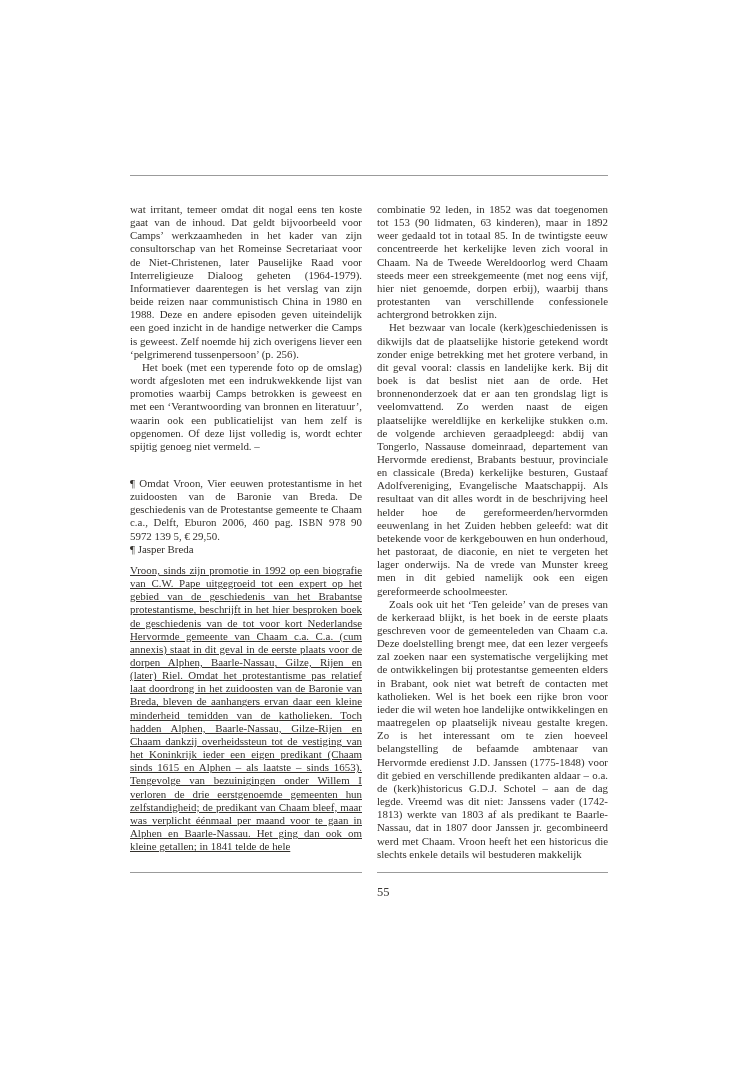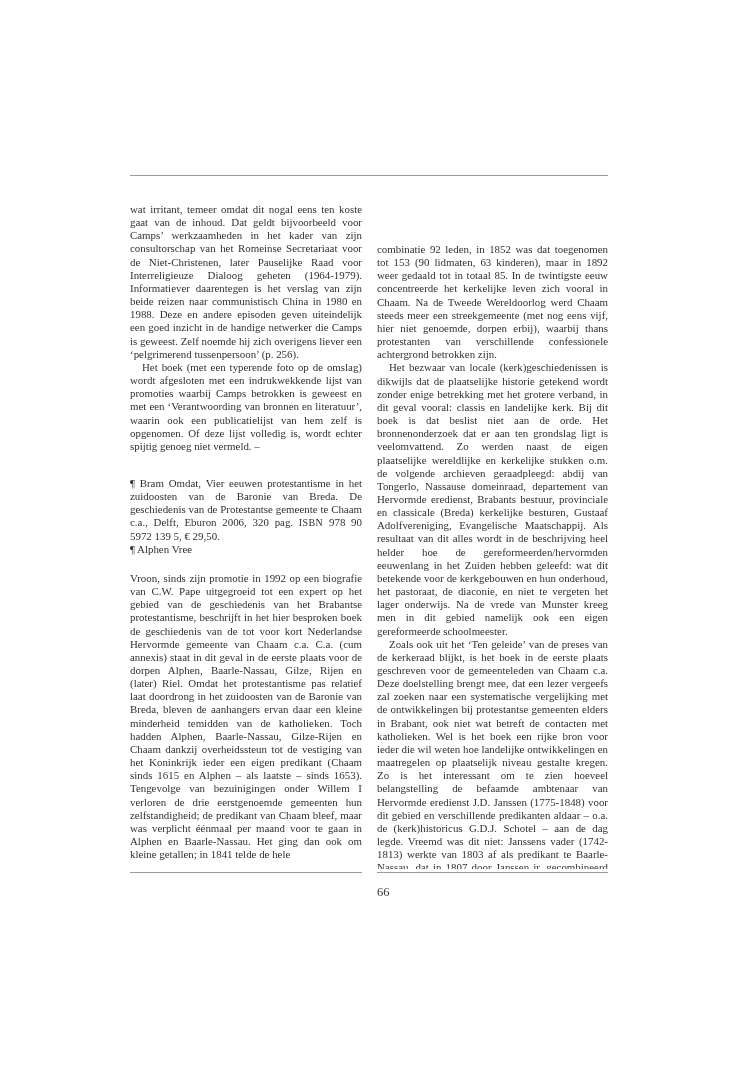--- a/index.html
+++ b/index.html
@@ -36,32 +36,32 @@
     overflow: hidden;
   }
   .col {
     width: 232px;
     text-align: justify;
     font-size: 10.9px;
     line-height: 13.15px;
     hyphens: auto;
     -webkit-hyphens: auto;
   }
-  .col-right { width: 231px; margin-top: 40px; }
+  .col-right { width: 231px; }
   p { margin: 0; }
   .indent { text-indent: 12px; }
   .citation {
     margin-top: 24px;
   }
   .citation .title { }
   .citation .sc {
     font-size: 10px;
     letter-spacing: 0.4px;
   }
-  .review-start { margin-top: 16px; }
+  .review-start { margin-top: 8px; text-decoration: underline; }
   .bottom-rule {
     position: absolute;
     top: 872px;
     height: 1px;
     background: #9b9b9b;
   }
   .bottom-rule-left { left: 130px; width: 232px; }
   .bottom-rule-right { left: 377px; width: 231px; }
   .page-number {
     position: absolute;
@@ -78,33 +78,33 @@
 
   <div class="top-rule"></div>
 
   <div class="columns">
 
     <div class="col col-left">
       <p class="para">wat irritant, temeer omdat dit nogal eens ten koste gaat van de inhoud. Dat geldt bijvoorbeeld voor Camps’ werkzaamheden in het kader van zijn consultorschap van het Romeinse Secretariaat voor de Niet-Christenen, later Pauselijke Raad voor Interreligieuze Dialoog geheten (1964-1979). Informatiever daarentegen is het verslag van zijn beide reizen naar communistisch China in 1980 en 1988. Deze en andere episoden geven uiteindelijk een goed inzicht in de handige netwerker die Camps is geweest. Zelf noemde hij zich overigens liever een ‘pelgrimerend tussenpersoon’ (p. 256).</p>
       <p class="para indent">Het boek (met een typerende foto op de omslag) wordt afgesloten met een indrukwekkende lijst van promoties waarbij Camps betrokken is geweest en met een ‘Verantwoording van bronnen en literatuur’, waarin ook een publicatielijst van hem zelf is opgenomen. Of deze lijst volledig is, wordt echter spijtig genoeg niet vermeld. –</p>
 
       <div class="citation">
-        <p class="cit-line"><span>¶ </span><span>Bram Omdat, </span><span class="title">Vier eeuwen protestantisme in het zuidoosten van de Baronie van Breda. De geschiedenis van de Protestantse gemeente te Chaam c.a.</span><span>, Delft, Eburon 2006, 320 pag. </span><span class="sc">ISBN</span><span> 978 90 5972 139 5, € 29,50.</span></p>
-        <p class="cit-line"><span>¶ </span><span>Alphen Vree</span></p>
+        <p class="cit-line"><span>¶ </span><span>Omdat Vroon, </span><span class="title">Vier eeuwen protestantisme in het zuidoosten van de Baronie van Breda. De geschiedenis van de Protestantse gemeente te Chaam c.a.</span><span>, Delft, Eburon 2006, 460 pag. </span><span class="sc">ISBN</span><span> 978 90 5972 139 5, € 29,50.</span></p>
+        <p class="cit-line"><span>¶ </span><span>Jasper Breda</span></p>
       </div>
 
       <p class="para review-start">Vroon, sinds zijn promotie in 1992 op een biografie van C.W. Pape uitgegroeid tot een expert op het gebied van de geschiedenis van het Brabantse protestantisme, beschrijft in het hier besproken boek de geschiedenis van de tot voor kort Nederlandse Hervormde gemeente van Chaam c.a. C.a. (cum annexis) staat in dit geval in de eerste plaats voor de dorpen Alphen, Baarle-Nassau, Gilze, Rijen en (later) Riel. Omdat het protestantisme pas relatief laat doordrong in het zuidoosten van de Baronie van Breda, bleven de aanhangers ervan daar een kleine minderheid temidden van de katholieken. Toch hadden Alphen, Baarle-Nassau, Gilze-Rijen en Chaam dankzij overheidssteun tot de vestiging van het Koninkrijk ieder een eigen predikant (Chaam sinds 1615 en Alphen – als laatste – sinds 1653). Tengevolge van bezuinigingen onder Willem I verloren de drie eerstgenoemde gemeenten hun zelfstandigheid; de predikant van Chaam bleef, maar was verplicht éénmaal per maand voor te gaan in Alphen en Baarle-Nassau. Het ging dan ook om kleine getallen; in 1841 telde de hele</p>
     </div>
 
     <div class="col col-right">
       <p class="para">combinatie 92 leden, in 1852 was dat toegenomen tot 153 (90 lidmaten, 63 kinderen), maar in 1892 weer gedaald tot in totaal 85. In de twintigste eeuw concentreerde het kerkelijke leven zich vooral in Chaam. Na de Tweede Wereldoorlog werd Chaam steeds meer een streekgemeente (met nog eens vijf, hier niet genoemde, dorpen erbij), waarbij thans protestanten van verschillende confessionele achtergrond betrokken zijn.</p>
       <p class="para indent">Het bezwaar van locale (kerk)geschiedenissen is dikwijls dat de plaatselijke historie getekend wordt zonder enige betrekking met het grotere verband, in dit geval vooral: classis en landelijke kerk. Bij dit boek is dat beslist niet aan de orde. Het bronnenonderzoek dat er aan ten grondslag ligt is veelomvattend. Zo werden naast de eigen plaatselijke wereldlijke en kerkelijke stukken o.m. de volgende archieven geraadpleegd: abdij van Tongerlo, Nassause domeinraad, departement van Hervormde eredienst, Brabants bestuur, provinciale en classicale (Breda) kerkelijke besturen, Gustaaf Adolfvereniging, Evangelische Maatschappij. Als resultaat van dit alles wordt in de beschrijving heel helder hoe de gereformeerden/hervormden eeuwenlang in het Zuiden hebben geleefd: wat dit betekende voor de kerkgebouwen en hun onderhoud, het pastoraat, de diaconie, en niet te vergeten het lager onderwijs. Na de vrede van Munster kreeg men in dit gebied namelijk ook een eigen gereformeerde schoolmeester.</p>
       <p class="para indent">Zoals ook uit het ‘Ten geleide’ van de preses van de kerkeraad blijkt, is het boek in de eerste plaats geschreven voor de gemeenteleden van Chaam c.a. Deze doelstelling brengt mee, dat een lezer vergeefs zal zoeken naar een systematische vergelijking met de ontwikkelingen bij protestantse gemeenten elders in Brabant, ook niet wat betreft de contacten met katholieken. Wel is het boek een rijke bron voor ieder die wil weten hoe landelijke ontwikkelingen en maatregelen op plaatselijk niveau gestalte kregen. Zo is het interessant om te zien hoeveel belangstelling de befaamde ambtenaar van Hervormde eredienst J.D. Janssen (1775-1848) voor dit gebied en verschillende predikanten aldaar – o.a. de (kerk)historicus G.D.J. Schotel – aan de dag legde. Vreemd was dit niet: Janssens vader (1742-1813) werkte van 1803 af als predikant te Baarle-Nassau, dat in 1807 door Janssen jr. gecombineerd werd met Chaam. Vroon heeft het een historicus die slechts enkele details wil bestuderen makkelijk</p>
     </div>
 
   </div>
 
   <div class="bottom-rule bottom-rule-left"></div>
   <div class="bottom-rule bottom-rule-right"></div>
 
-  <div class="page-number">66</div>
+  <div class="page-number">55</div>
 
 </div>
 
 </body></html>

